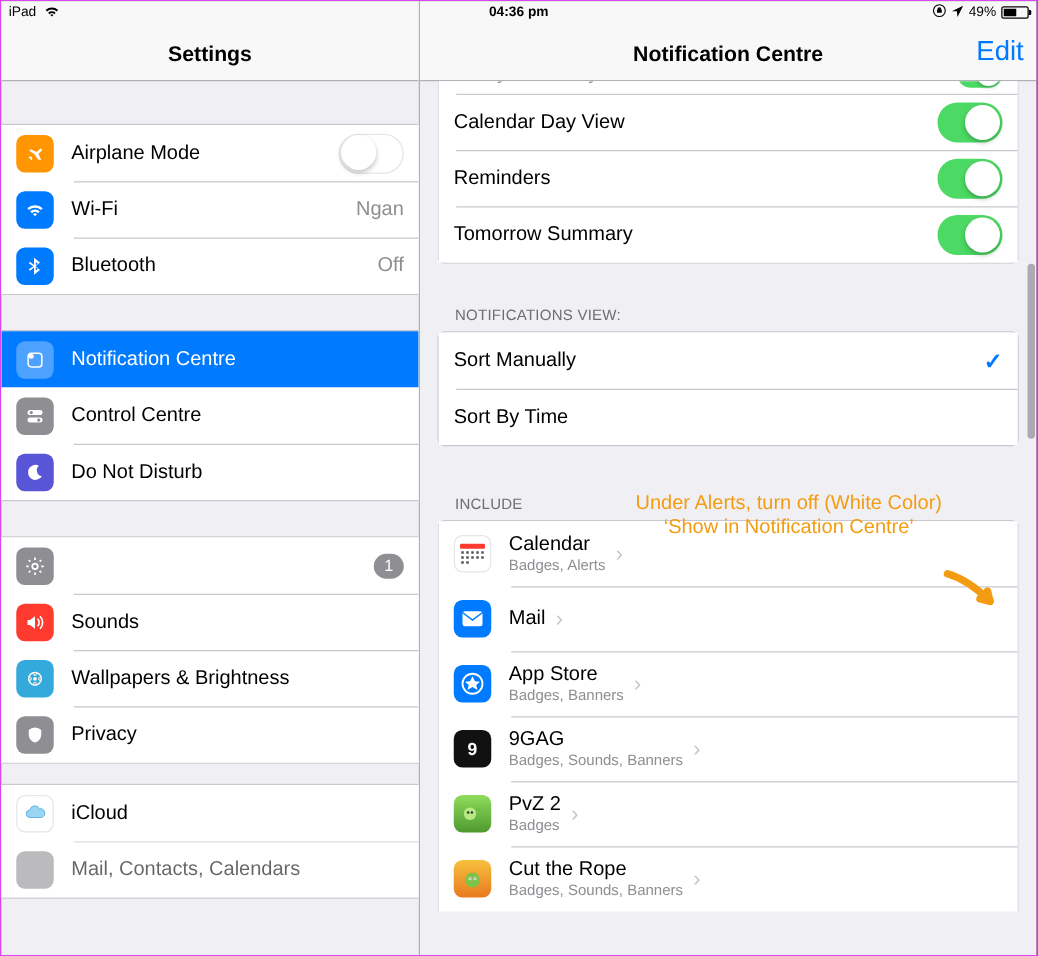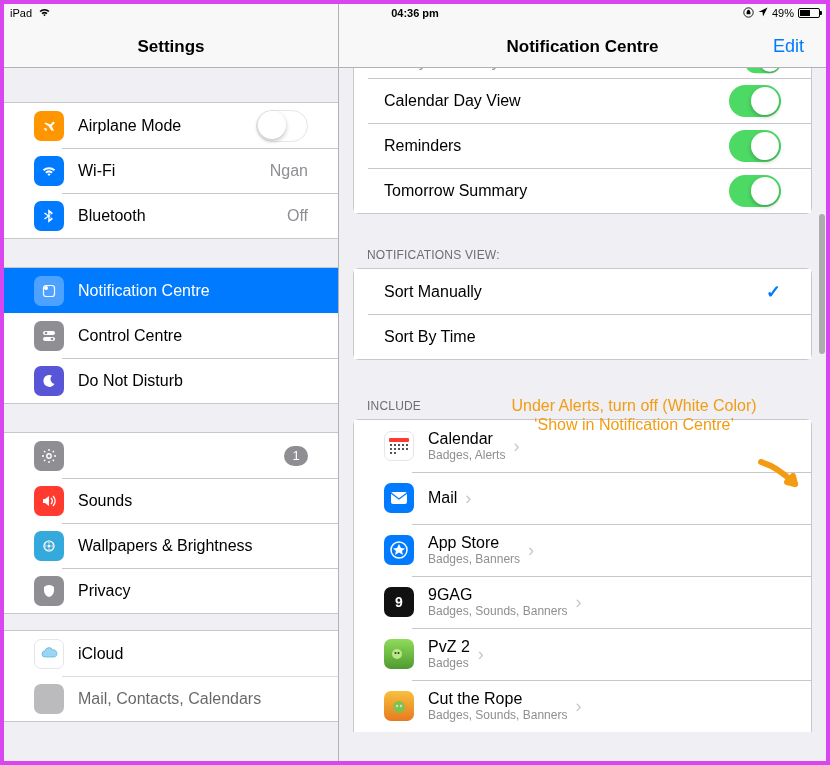--- a/index.html
+++ b/index.html
@@ -1,46 +1,46 @@
 <!DOCTYPE html>
 <html><head>
 <meta charset="utf-8">
 <style>
 * { margin: 0; padding: 0; box-sizing: border-box; font-family: -apple-system, "Helvetica Neue", Helvetica, Arial, sans-serif; -webkit-font-smoothing: antialiased; }
 html, body { width: 830px; height: 765px; overflow: hidden; background: #555; }
-.device { position: relative; width: 830px; height: 765px; background: #4d7c0f; border: 4px solid #d946ef; }
+.device { position: relative; width: 830px; height: 765px; background: #4d7c0f; border: 1px solid #d946ef; }
 
 
 .statusbar { position: absolute; top: 0; left: 0; right: 0; height: 18px; font-size: 11px; color: #000; display: flex; align-items: center; padding: 0 6px; z-index: 50; }
 .statusbar .sb-left { flex: 0 0 auto; display: flex; align-items: center; gap: 6px; }
 .statusbar .sb-center { position: absolute; left: 0; right: 0; text-align: center; font-weight: 600; pointer-events: none; }
 .statusbar .sb-right { margin-left: auto; display: flex; align-items: center; gap: 4px; } 
 .battery { width: 22px; height: 10px; border: 1px solid #000; border-radius: 2px; position: relative; }
 .battery::after { content: ""; position: absolute; right: -3px; top: 2px; width: 2px; height: 4px; background: #000; border-radius: 0 1px 1px 0; }
 .battery-fill { position: absolute; left: 1px; top: 1px; bottom: 1px; width: 48%; background: #000; }
 
 
 .pane-left { position: absolute; top: 0; left: 0; width: 335px; bottom: 0; background: #efeff4; border-right: 1px solid #b2b2b4; overflow-y: auto; }
 .pane-right { position: absolute; top: 0; left: 335px; right: 0; bottom: 0; background: #efeff4; overflow: hidden; }
 
 
 .navbar { height: 64px; background: rgba(248,248,248,0.96); border-bottom: 1px solid #b2b2b4; position: relative; display: flex; align-items: flex-end; justify-content: center; padding-bottom: 10px; }
 .navbar .title { font-size: 17px; font-weight: 600; color: #000; }
-.navbar .nav-right { position: absolute; right: 22px; bottom: 10px; color: #007aff; font-size: 18px; }
+.navbar .nav-right { position: absolute; right: 10px; bottom: 10px; color: #007aff; font-size: 22px; }
 
 
 .content { position: absolute; top: 64px; left: 0; right: 0; bottom: 0; overflow-y: auto; }
 .group { margin: 34px 0 0 0; }
 .group:first-child { margin-top: 34px; }
 .group-plain { border-top: 1px solid #c8c7cc; border-bottom: 1px solid #c8c7cc; background: #fff; }
 .pane-right .group-plain { margin: 0 14px; border: 1px solid #c8c7cc; border-radius: 6px; }
 .group-header { font-size: 12px; color: #6d6d72; padding: 6px 14px 6px; text-transform: none; letter-spacing: 0.2px; }
 .pane-right .group-header { padding-left: 28px; }
 
-.row { display: flex; align-items: center; min-height: 45px; padding: 0 30px; position: relative; background: #fff; }
+.row { display: flex; align-items: center; min-height: 45px; padding: 0 12px; position: relative; background: #fff; }
 .row + .row::before { content: ""; position: absolute; left: 55px; right: 0; top: 0; border-top: 1px solid #c8c7cc; }
 .row.no-icon + .row.no-icon::before { left: 14px; }
 .row .icon { width: 30px; height: 30px; border-radius: 7px; margin-right: 14px; flex: 0 0 30px; display: flex; align-items: center; justify-content: center; color: #fff; font-size: 16px; font-weight: 600; }
 .row .label { font-size: 16px; color: #000; flex: 1 1 auto; }
 .row .value { font-size: 16px; color: #8e8e93; margin-left: auto; }
 .row .chev { color: #c7c7cc; margin-left: 8px; font-size: 18px; }
 .row .check { color: #007aff; margin-left: auto; font-size: 18px; font-weight: bold; }
 .row.selected { background: #007aff; }
 .row.selected .label { color: #fff; }
 .row.selected::before { display: none; }

